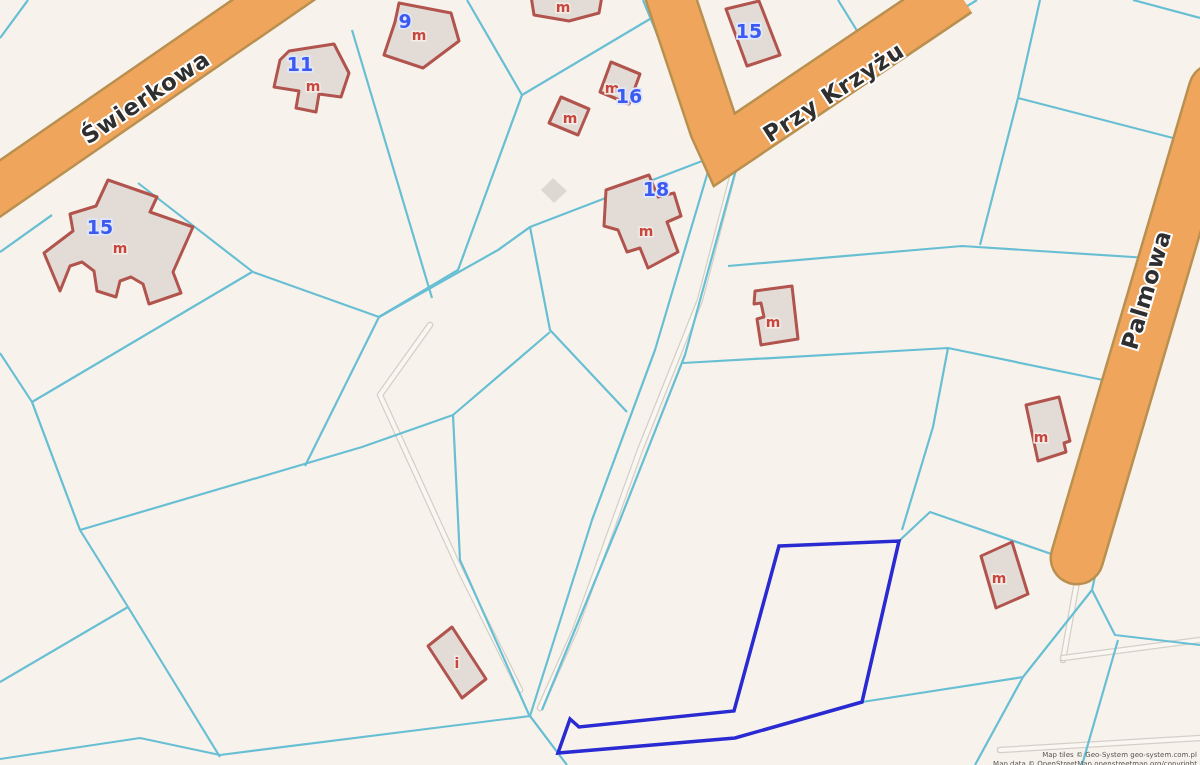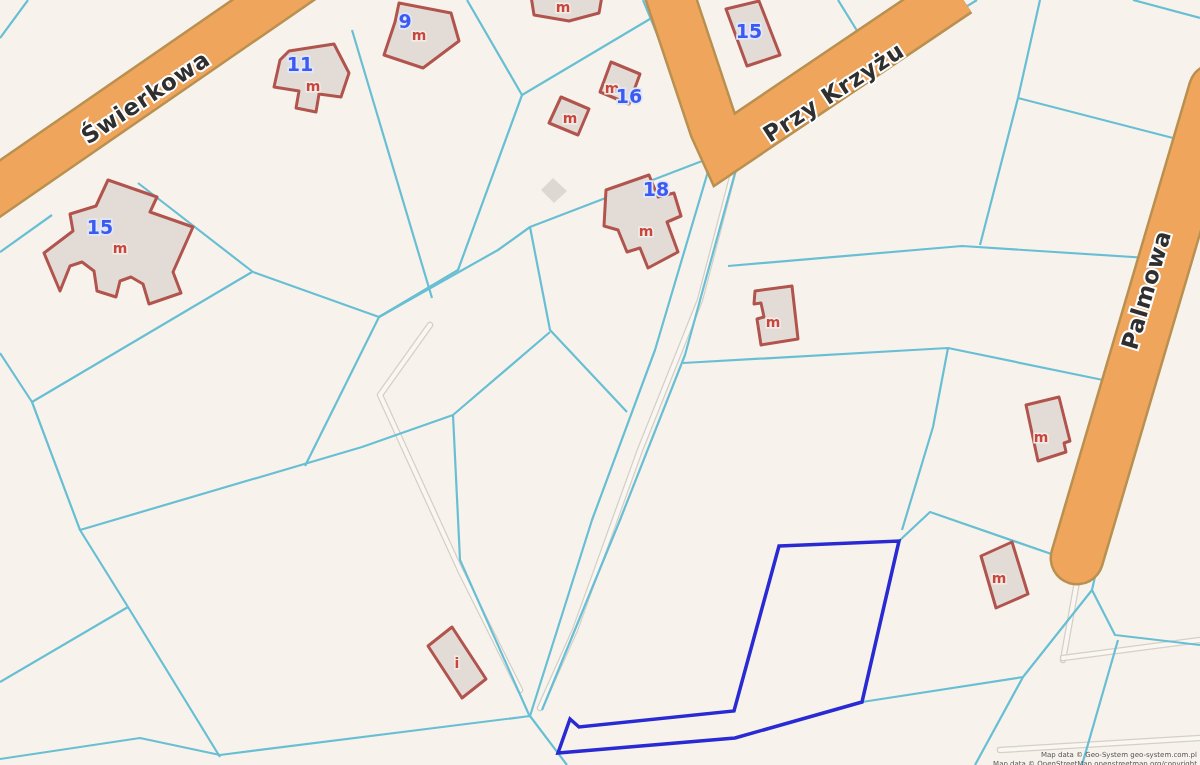--- a/index.html
+++ b/index.html
@@ -101,15 +101,15 @@
       <text x="629" y="103" fill="#3d5af0" stroke="#dfe7ff" stroke-width="3.5" paint-order="stroke" text-anchor="middle" font-size="19" font-weight="bold" font-family="&quot;DejaVu Sans&quot;, sans-serif">16</text>
       <text x="749" y="38" fill="#3d5af0" stroke="#dfe7ff" stroke-width="3.5" paint-order="stroke" text-anchor="middle" font-size="19" font-weight="bold" font-family="&quot;DejaVu Sans&quot;, sans-serif">15</text>
       <text x="656" y="196" fill="#3d5af0" stroke="#dfe7ff" stroke-width="3.5" paint-order="stroke" text-anchor="middle" font-size="19" font-weight="bold" font-family="&quot;DejaVu Sans&quot;, sans-serif">18</text>
       <text x="150" y="104" fill="#2f2f2f" stroke="#ffffff" stroke-width="4" paint-order="stroke" text-anchor="middle" font-size="23" font-weight="bold" letter-spacing="1" font-family="&quot;DejaVu Sans&quot;, sans-serif" transform="rotate(-33.5 150 104)">Świerkowa</text>
       <text x="838" y="99" fill="#2f2f2f" stroke="#ffffff" stroke-width="4" paint-order="stroke" text-anchor="middle" font-size="23" font-weight="bold" letter-spacing="1" font-family="&quot;DejaVu Sans&quot;, sans-serif" transform="rotate(-33 838 99)">Przy Krzyżu</text>
       <text x="1154" y="292" fill="#2f2f2f" stroke="#ffffff" stroke-width="4" paint-order="stroke" text-anchor="middle" font-size="23" font-weight="bold" letter-spacing="1" font-family="&quot;DejaVu Sans&quot;, sans-serif" transform="rotate(-73.5 1154 292)">Palmowa</text>
     </svg>
 </div>
 
 <div class="attribution">
-  <div>Map data © Geo-System geo-system.com.pl</div>
+  <div>Map tiles © Geo-System geo-system.com.pl</div>
   <div>Map data © OpenStreetMap openstreetmap.org/copyright</div>
 </div>
 
 </body></html>

